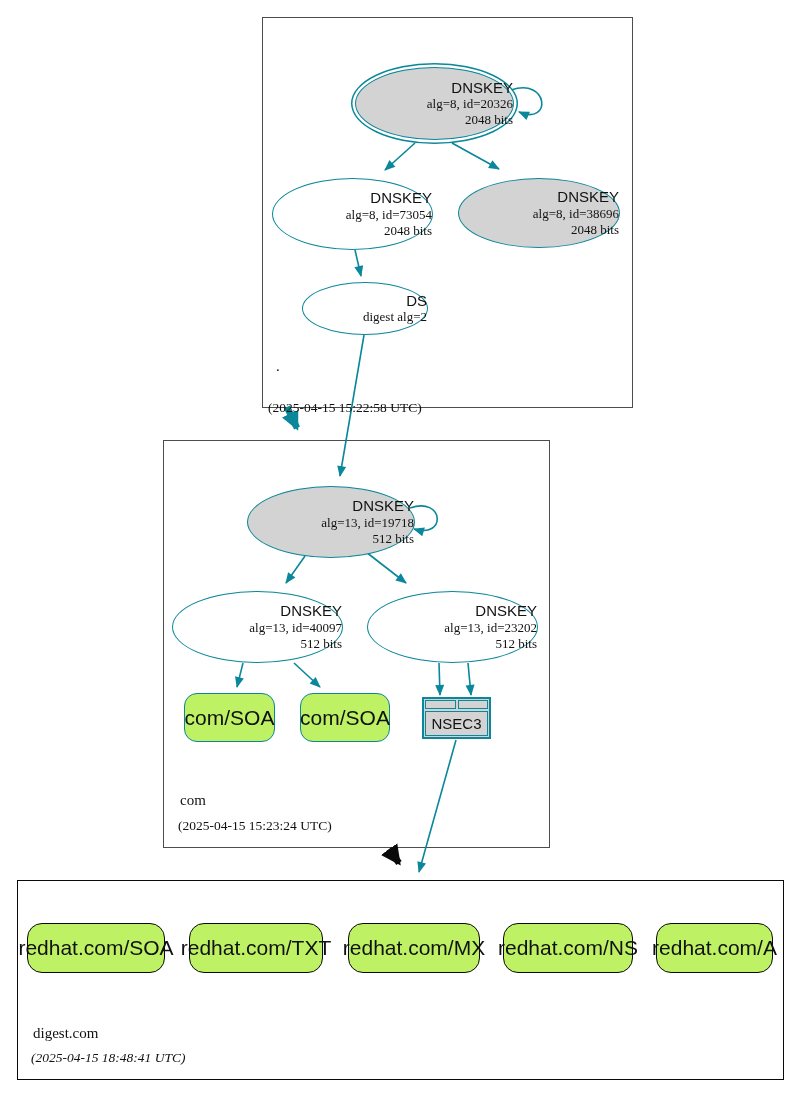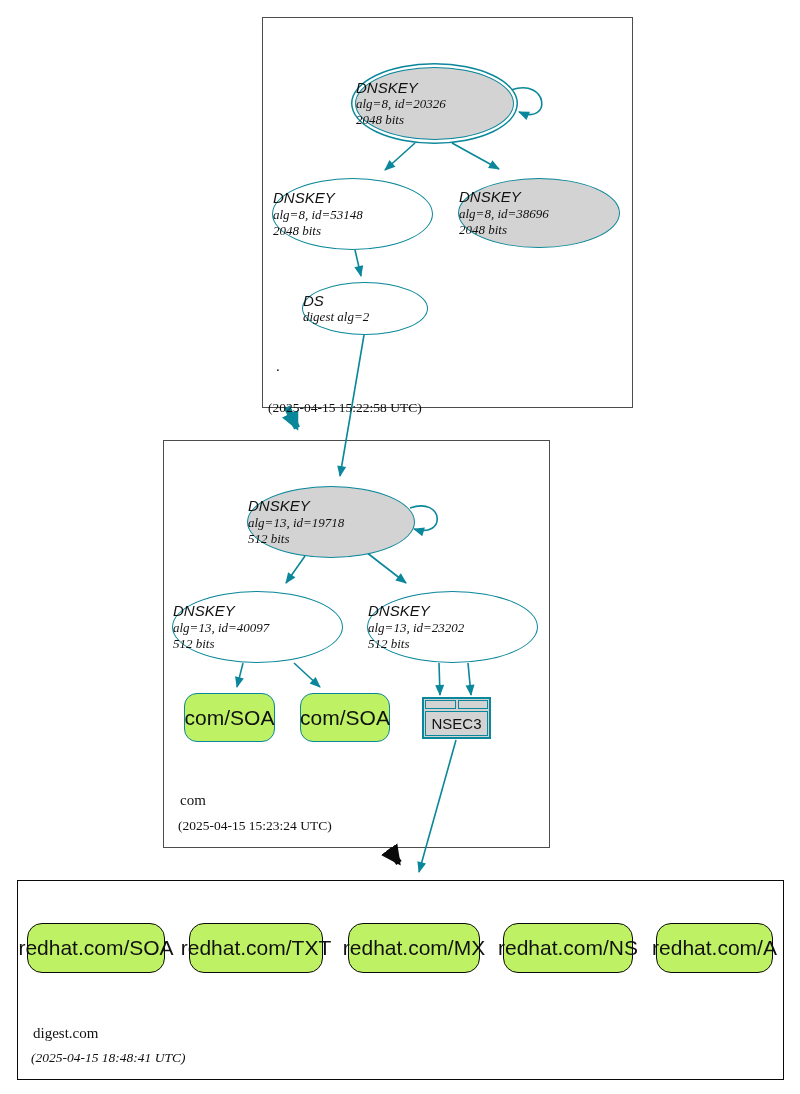--- a/index.html
+++ b/index.html
@@ -9,22 +9,22 @@
   }
   .zone{position:absolute;border:1px solid #4d4d4d;background:transparent;box-sizing:border-box;}
   .zone.bold{border:1.8px solid #0a0a0a;}
   .edges{position:absolute;left:0;top:0;z-index:2;pointer-events:none;}
   .edges path.e{stroke:var(--secure,#0a879a);stroke-width:1.6;fill:none;}
   .edges path.thick{stroke:var(--secure,#0a879a);stroke-width:6.5;fill:none;}
   .edges path.thickblack{stroke:#0a0a0a;stroke-width:6.5;fill:none;}
   .node{position:absolute;z-index:3;box-sizing:border-box;}
   .ellipse{
     border:1.6px solid var(--secure,#0a879a);border-radius:50%;background:#fff;
-    display:flex;flex-direction:column;justify-content:center;align-items:flex-start;
-    text-align:center;line-height:1.15;font-style:italic;
+    display:flex;flex-direction:column;justify-content:center;align-items:flex-end;
+    text-align:center;line-height:1.15;
   }
   .ellipse.gray{background:var(--nodefill,#d3d3d3);}
   .ellipse.double{box-shadow:0 0 0 2.5px #ffffff,0 0 0 4px var(--secure,#0a879a);}
   .nt{font-family:"Liberation Sans",sans-serif;font-size:15px;color:#111;}
   .nd{font-family:"Liberation Serif",serif;font-size:13px;color:#111;margin-top:1px;}
   .rrset{
     border:1.8px solid var(--secure,#0a879a);border-radius:13px;background:#bef264;
     display:flex;align-items:center;justify-content:center;
     font-family:"Liberation Sans",sans-serif;font-size:21px;color:#111;
   }
@@ -84,21 +84,21 @@
   </svg>
 
   <div class="node ellipse gray double" style="left:355px;top:67px;width:159px;height:73px;">
     <div class="nt">DNSKEY</div>
     <div class="nd">alg=8, id=20326</div>
     <div class="nd">2048 bits</div>
   </div>
 
   <div class="node ellipse" style="left:272px;top:178px;width:161px;height:72px;">
     <div class="nt">DNSKEY</div>
-    <div class="nd">alg=8, id=53148</div>
+    <div class="nd">alg=8, id=73054</div>
     <div class="nd">2048 bits</div>
   </div>
 
   <div class="node ellipse gray" style="left:458px;top:178px;width:162px;height:70px;">
     <div class="nt">DNSKEY</div>
     <div class="nd">alg=8, id=38696</div>
     <div class="nd">2048 bits</div>
   </div>
 
   <div class="node ellipse" style="left:302px;top:282px;width:126px;height:53px;">

